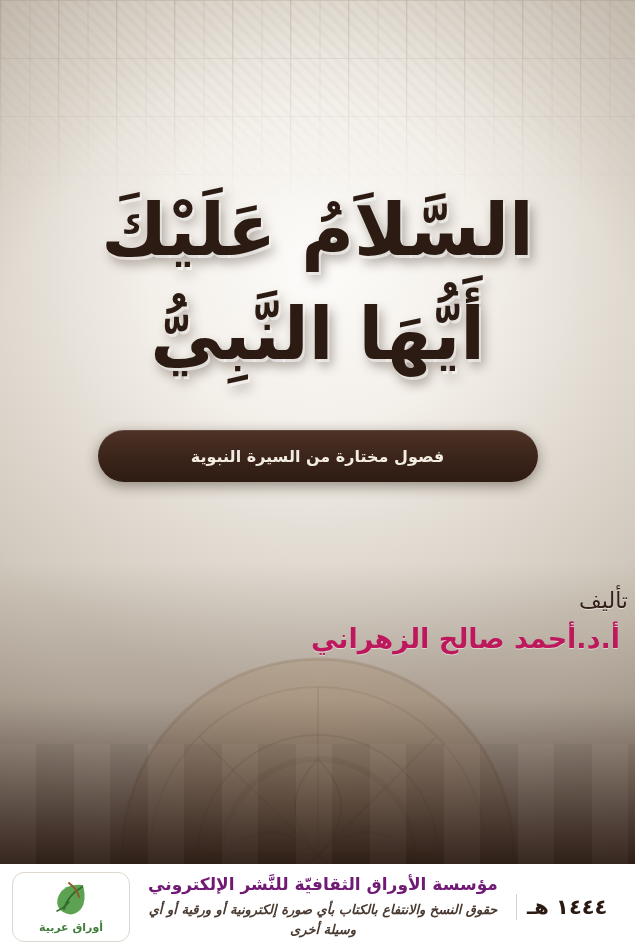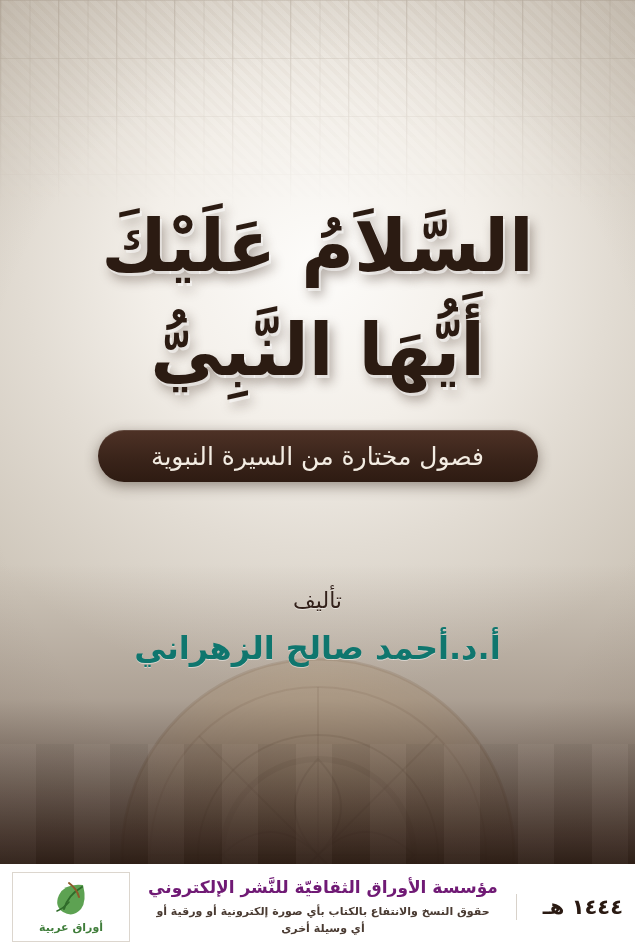--- a/index.html
+++ b/index.html
@@ -90,21 +90,21 @@
   }
 
   
   .title-wrap {
     position: absolute;
     left: 0; right: 0;
     top: 178px;
     text-align: center;
   }
   .main-title {
-    margin: 16px;
+    margin: 0;
     font-family: "DejaVu Sans", "Liberation Sans", sans-serif;
     font-size: 72px;
     line-height: 1.45;
     font-weight: 700;
     color: #2b1b12;
     letter-spacing: -1px;
     text-shadow:
       2px 3px 0 rgba(255,255,255,.55),
       4px 7px 12px rgba(55,35,22,.40);
     padding: 0 28px;
@@ -121,44 +121,44 @@
     height: 52px;
     border-radius: 26px;
     background: linear-gradient(180deg, #4e3226 0%, #3a241a 55%, #2e1b12 100%);
     box-shadow: 0 4px 14px rgba(45,28,18,.45), inset 0 1px 0 rgba(255,255,255,.12);
     display: flex;
     align-items: center;
     justify-content: center;
   }
   .subtitle-text {
     color: #f3ece2;
-    font-size: 25px;
-    font-weight: 400;
+    font-size: 16px;
+    font-weight: 700;
     direction: rtl;
   }
 
   
   .author-block {
     position: absolute;
-    left: 0; right: 0;
+    left: 0; right: 7px;
     top: 588px;
-    text-align: center;
+    text-align: right;
     direction: rtl;
   }
   .author-label {
     margin: 0 0 10px 0;
     font-size: 22px;
     color: #33211a;
     font-weight: 500;
     text-shadow: 0 1px 0 rgba(255,255,255,.5);
   }
   .author-name {
-    margin: 16px;
-    font-size: 32px;
-    color: #0f766e;
+    margin: 8px;
+    font-size: 27px;
+    color: #be185d;
     font-weight: 700;
     text-shadow: 0 1px 0 rgba(255,255,255,.45);
   }
 
   
   .footer {
     position: absolute;
     left: 0; right: 0;
     bottom: 0;
     height: 88px;
@@ -171,21 +171,21 @@
     display: flex;
     width: 100%;
     align-items: center;
     padding: 6px 12px 8px 12px;
     box-sizing: border-box;
     gap: 10px;
   }
   .footer-date {
     flex: 0 0 auto;
     width: 96px;
-    text-align: right;
+    text-align: left;
     color: #2a1a12;
     font-weight: 700;
     font-size: 21px;
     line-height: 1.28;
     border-left: 1px solid #d8d2ca;
     padding-left: 10px;
     direction: rtl;
   }
   .footer-center {
     flex: 1 1 auto;
@@ -194,30 +194,31 @@
     direction: rtl;
   }
   .pub-name {
     color: #701a75;
     font-size: 17px;
     font-weight: 700;
     margin-bottom: 6px;
   }
   .rights-line {
     color: #4a3b32;
-    font-size: 11px;
+    font-size: 13px;
     line-height: 1.55;
     font-weight: 600;
+    font-style: italic;
   }
   .footer-logo {
     flex: 0 0 auto;
     width: 116px;
     height: 68px;
     border: 1px solid #dcd6ce;
-    border-radius: 0;
+    border-radius: 12px;
     display: flex;
     flex-direction: column;
     align-items: center;
     justify-content: center;
     gap: 2px;
     background: #fff;
   }
   .logo-mark {
     width: 44px;
     height: 38px;

